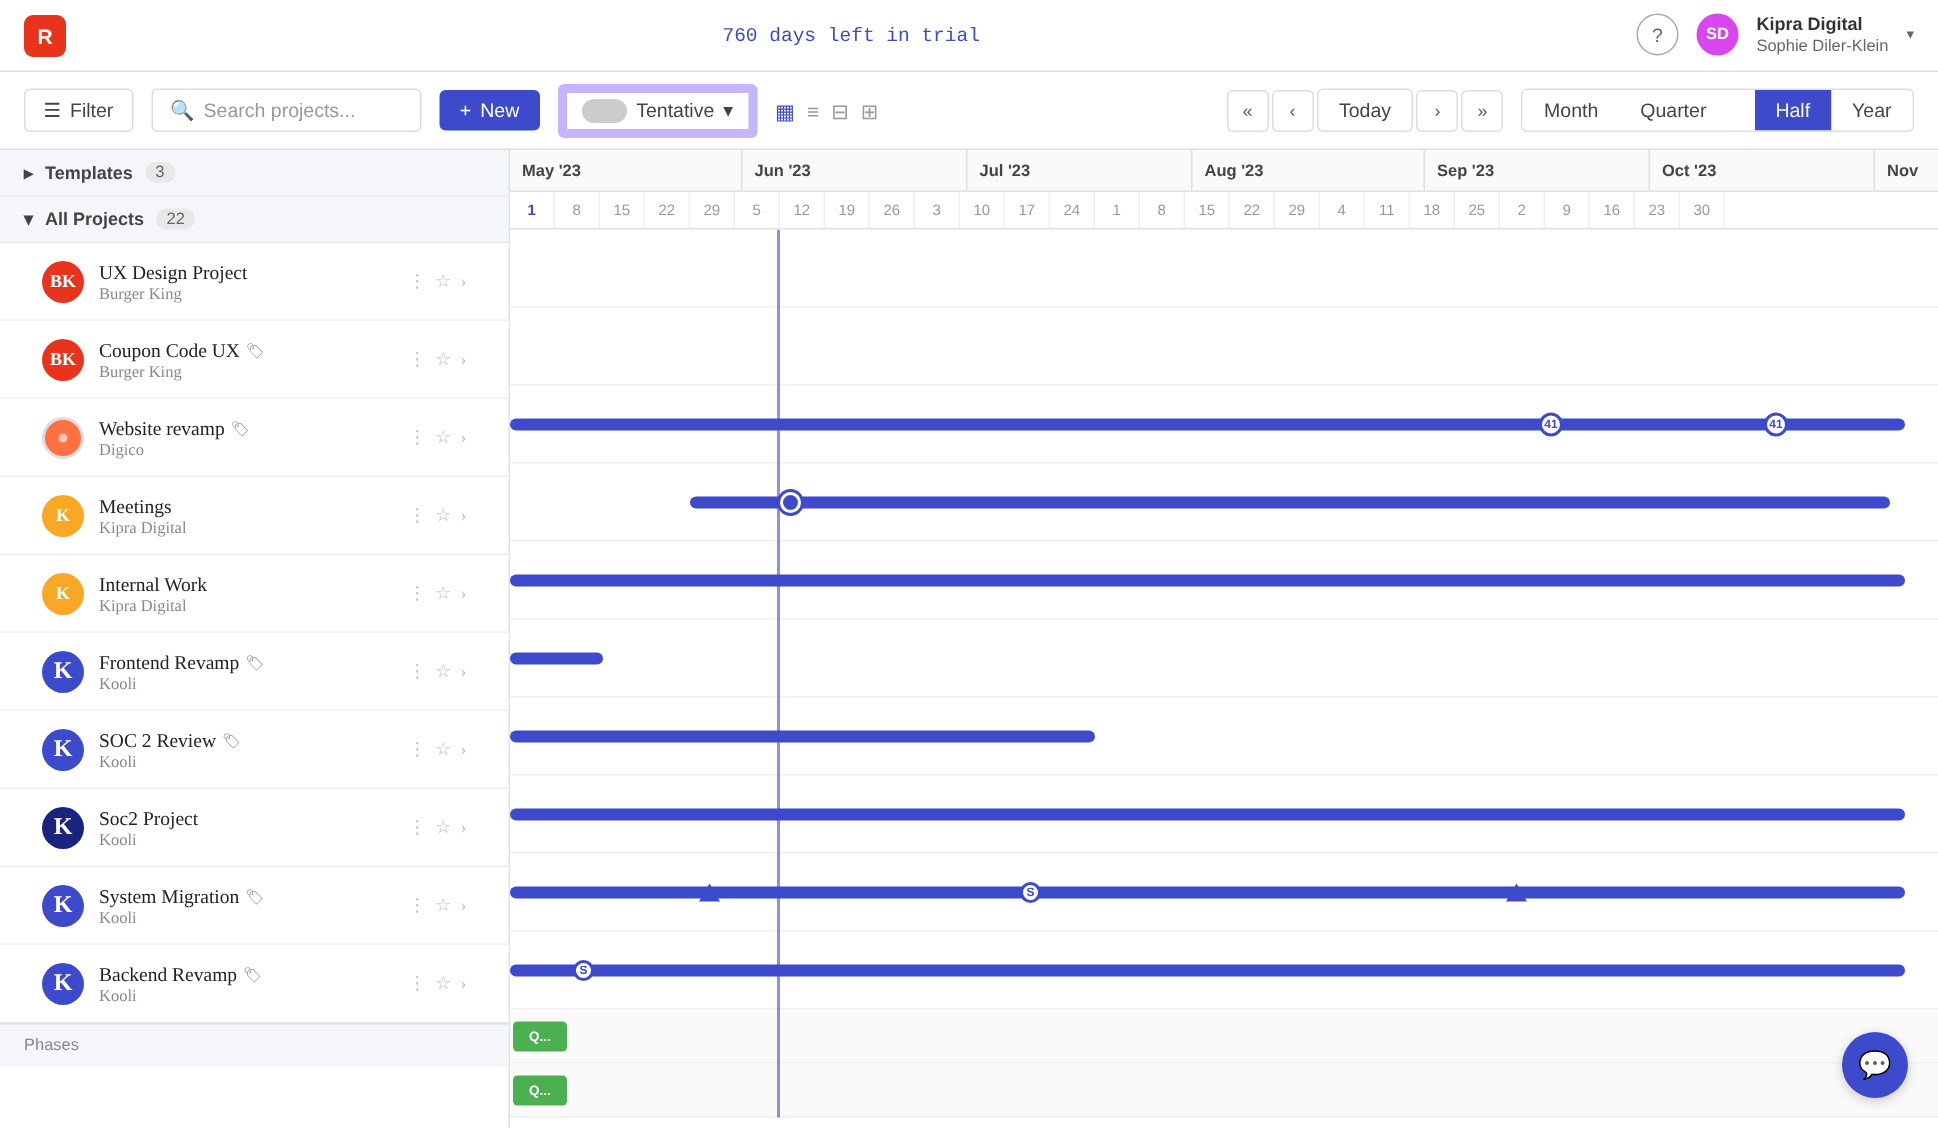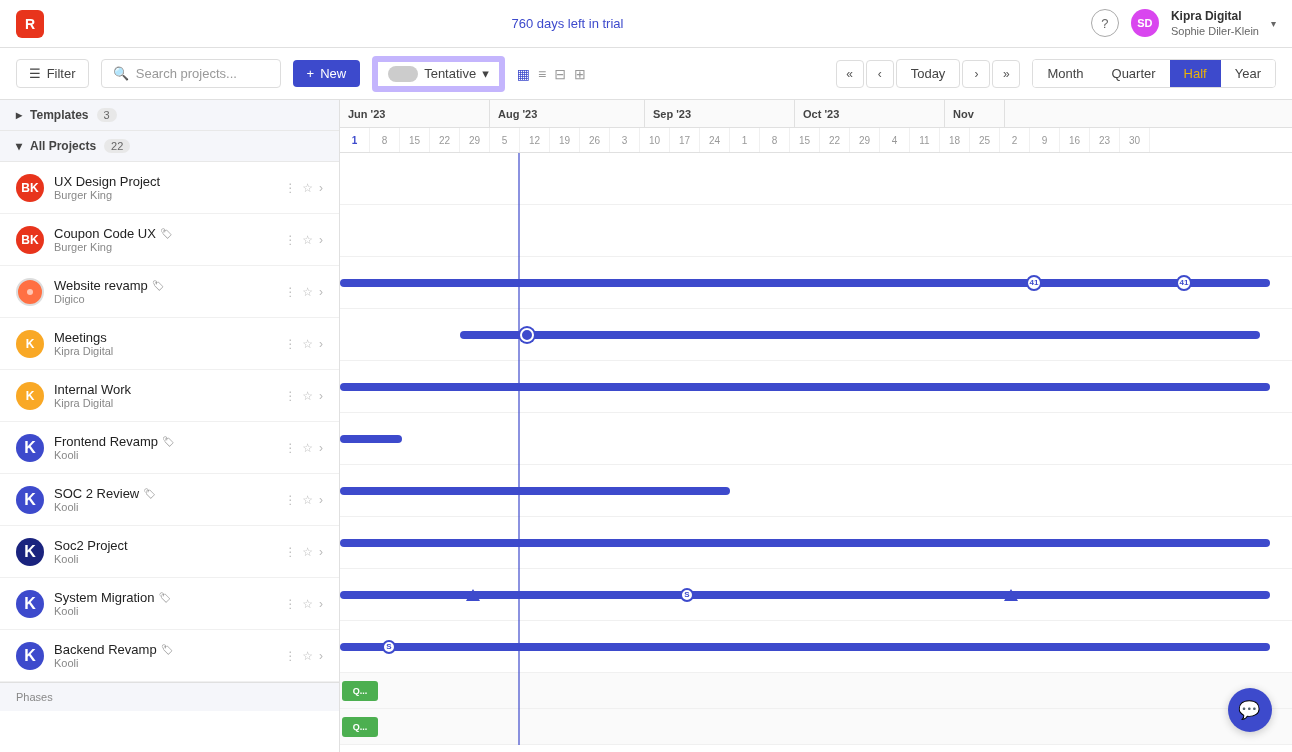--- a/index.html
+++ b/index.html
@@ -13,21 +13,21 @@
     .app-logo {
       width: 28px; height: 28px; background: #e8341c; border-radius: 6px;
       display: flex; align-items: center; justify-content: center; color: #fff; font-weight: bold; font-size: 14px; flex-shrink: 0;
     }
     .nav-links { display: flex; gap: 4px; }
     .nav-link {
       padding: 6px 12px; border-radius: 4px; cursor: pointer; color: #555; font-size: 13px; font-weight: 500;
       text-decoration: none;
     }
     .nav-link.active { color: #3d4acc; border-bottom: 2px solid #3d4acc; }
-    .trial-badge { flex: 1; text-align: center; color: #3d4acc; font-weight: 500; font-size: 13px; }
+    .trial-badge { flex: 1; text-align: center; color: #3d4acc; font-weight: 500; font-size: 13px; font-family: Liberation Mono, monospace; }
     .nav-right { display: flex; align-items: center; gap: 12px; margin-left: auto; }
     .help-btn {
       width: 28px; height: 28px; border-radius: 50%; border: 1.5px solid #aaa;
       display: flex; align-items: center; justify-content: center; color: #666; cursor: pointer; font-size: 13px;
     }
     .avatar {
       width: 28px; height: 28px; border-radius: 50%; background: #d946ef;
       display: flex; align-items: center; justify-content: center; color: #fff; font-size: 11px; font-weight: bold;
     }
     .user-info { display: flex; flex-direction: column; line-height: 1.3; }
@@ -55,21 +55,21 @@
       display: flex; align-items: center; justify-content: center; cursor: pointer; background: #fff; color: #555; font-size: 12px;
     }
     .today-btn {
       padding: 6px 14px; border: 1px solid #ddd; border-radius: 4px;
       background: #fff; cursor: pointer; font-size: 13px; font-weight: 500; color: #444;
     }
     .view-tabs { display: flex; border: 1px solid #ddd; border-radius: 4px; overflow: hidden; }
     .view-tab {
       padding: 6px 14px; background: #fff; cursor: pointer; font-size: 13px; font-weight: 500; color: #444; border: none;
     }
-    .view-tab.active { background: #3d4acc; color: #eab308; }
+    .view-tab.active { background: #3d4acc; color: #fef9c3; margin-left: 18px; }
 
     
     .new-btn {
       display: flex; align-items: center; gap: 6px; padding: 6px 14px;
       background: #3d4acc; color: #fff; border: none; border-radius: 4px; cursor: pointer; font-size: 13px; font-weight: 500;
     }
     .tentative-toggle {
       display: flex; align-items: center; gap: 6px; padding: 4px 10px;
       border: 6px solid #c4b5fd; border-radius: 4px; background: #fff; cursor: pointer; font-size: 13px; color: #444;
     }
@@ -89,22 +89,22 @@
     .section-header {
       display: flex; align-items: center; gap: 8px; padding: 8px 16px;
       background: #f5f6fa; border-bottom: 1px solid #e8e8e8; font-weight: 600; font-size: 12px; color: #444;
       cursor: pointer;
     }
     .section-count {
       background: #e8e8e8; color: #666; border-radius: 10px; padding: 1px 7px; font-size: 11px; font-weight: 500;
     }
 
     .project-row {
-      display: flex; align-items: center; padding: 10px 16px; border-bottom: 1px solid #f0f0f0;
-      background: #fff; height: 52px;
+      display: flex; align-items: center; padding: 10px 28px; border-bottom: 1px solid #f0f0f0;
+      background: #fff; height: 52px; font-family: Liberation Serif, serif;
     }
     .project-icon {
       width: 28px; height: 28px; border-radius: 50%; flex-shrink: 0; margin-right: 10px;
       display: flex; align-items: center; justify-content: center; font-weight: bold; font-size: 12px; color: #fff;
     }
     .project-info { flex: 1; min-width: 0; }
     .project-name { font-weight: 500; font-size: 13px; color: #222; white-space: nowrap; overflow: hidden; text-overflow: ellipsis; display: flex; align-items: center; gap: 4px; }
     .project-client { font-size: 11px; color: #888; }
     .project-actions { display: flex; align-items: center; gap: 6px; margin-left: 8px; }
     .action-icon { color: #bbb; font-size: 12px; cursor: pointer; }
@@ -398,21 +398,23 @@
       <span>Phases</span>
     </div>
 
   </div>
 
   <div class="gantt-area">
     <div class="gantt-wrapper">
 
       <div class="gantt-header">
         <div class="month-row">
+          <div class="month-cell" style="width:155px;">May '23</div>
           <div class="month-cell" style="width:150px;">Jun '23</div>
+          <div class="month-cell" style="width:150px;">Jul '23</div>
           <div class="month-cell" style="width:155px;">Aug '23</div>
           <div class="month-cell" style="width:150px;">Sep '23</div>
           <div class="month-cell" style="width:150px;">Oct '23</div>
           <div class="month-cell" style="width:60px;">Nov</div>
         </div>
         <div class="day-row">
           <div class="day-cell today" style="width:30px;">1</div>
           <div class="day-cell" style="width:30px;">8</div>
           <div class="day-cell" style="width:30px;">15</div>
           <div class="day-cell" style="width:30px;">22</div>

